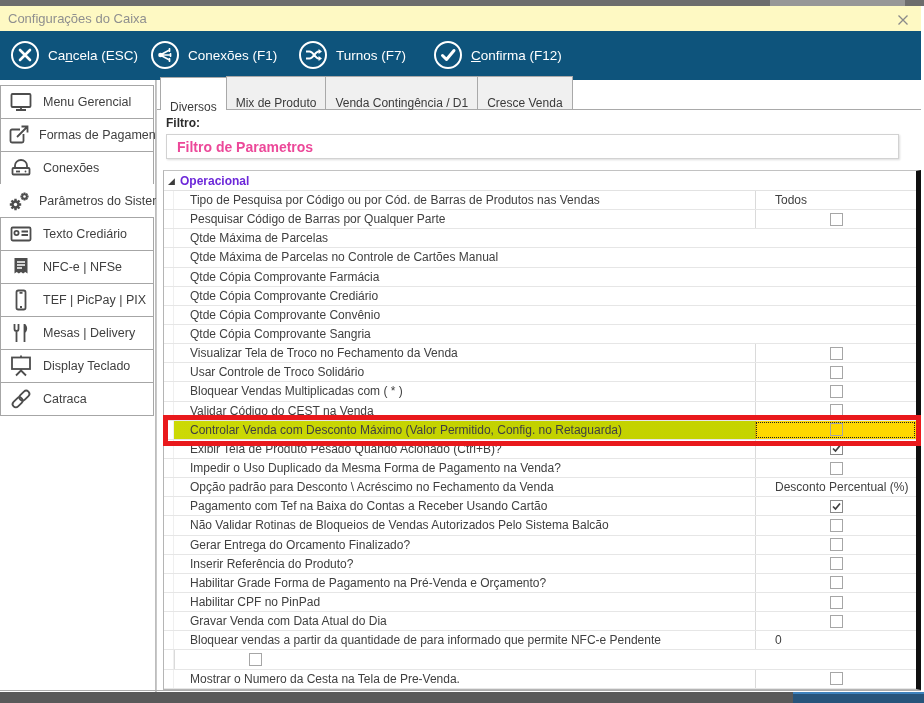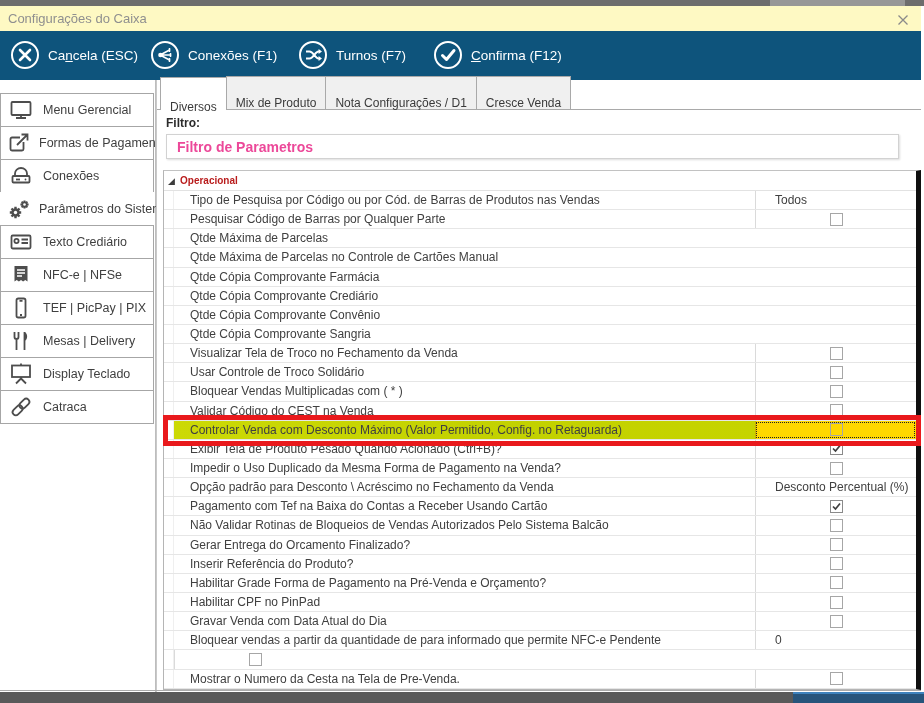--- a/index.html
+++ b/index.html
@@ -14,41 +14,41 @@
   #close-btn{position:absolute;right:10px;top:6px;width:16px;height:16px;cursor:default;}
   
   #toolbar{position:absolute;left:0;top:31px;width:921px;height:49px;background:#0e547c;}
   .tb-btn{position:absolute;top:9px;height:30px;display:flex;align-items:center;color:#fff;font-size:13.5px;white-space:nowrap;}
   .tb-ico{width:30px;height:30px;display:inline-block;}
   .tb-lbl{margin-left:8px;}
   .tb-lbl .u{text-decoration:underline;}
   
   #sidebar{position:absolute;left:0;top:80px;width:156px;height:612px;background:#fff;border-right:1px solid #bdbdbd;box-sizing:border-box;padding-top:5px;}
   .sb-item{height:34px;width:154px;box-sizing:border-box;border:1px solid #a6a6a6;margin-top:-1px;display:flex;align-items:center;background:#fff;}
-  .sb-item:first-child{margin-top:8px;}
+  .sb-item:first-child{margin-top:0;}
   .sb-item.sel{border-color:transparent;}
   .sb-ico{width:30px;height:26px;margin-left:5px;display:flex;align-items:center;justify-content:center;}
   .sb-lbl{margin-left:7px;font-size:12.5px;color:#3f3f3f;white-space:nowrap;}
   
   #panel{position:absolute;left:156px;top:80px;width:765px;height:612px;background:#fff;border-left:1px solid #c9c9c9;box-sizing:border-box;}
   #tab-strip{display:flex;align-items:flex-end;height:29px;padding-left:3px;position:relative;z-index:2;}
   .tab{box-sizing:border-box;height:22px;line-height:21px;padding:16px 9px;font-size:12px;color:#3a3a3a;
        background:#f0f0f0;border:1px solid #a9a9a9;border-bottom:none;margin-right:-1px;white-space:nowrap;}
   .tab.active{height:26px;line-height:26px;background:#fff;position:relative;z-index:3;margin-bottom:-1px;}
   #panel-body{position:relative;border-top:1px solid #a9a9a9;height:582px;}
   #filter-label{margin:6px 0 0 9px;font-size:12px;font-weight:bold;color:#2b2b2b;}
   #filter-input{display:block;margin:4px 0 0 9px;width:733px;height:25px;box-sizing:border-box;border:1px solid #d2d2d2;
        box-shadow:1px 1px 2px rgba(0,0,0,0.14);font-family:"Liberation Sans","DejaVu Sans",sans-serif;
        font-size:14px;font-weight:bold;color:#ec4899;padding:0 10px;outline:none;background:#fff;}
   
   #grid{position:absolute;left:6px;top:60px;width:758px;height:520px;box-sizing:border-box;background:#fff;
         border-top:1px solid #c2c2c2;border-left:1px solid #b5b5b5;border-bottom:1px solid #b5b5b5;border-right:5px solid #0f0f0f;}
   #group-row{height:20px;display:flex;align-items:center;padding-left:4px;border-bottom:1px solid #e2e2e2;box-sizing:border-box;}
   #group-glyph{font-size:9px;color:#3c3c3c;width:12px;}
-  #group-label{font-size:10px;font-weight:bold;color:#b91c1c;}
+  #group-label{font-size:12px;font-weight:bold;color:#6d28d9;}
   .row{height:19.15px;display:flex;box-sizing:border-box;border-bottom:1px solid #e6e6e6;position:relative;font-size:12px;color:#404040;background:#fff;}
   .row .indent{width:10px;border-right:1px solid #efefef;box-sizing:border-box;}
   .row .lbl{flex:1;display:flex;align-items:center;padding-left:16px;overflow:hidden;white-space:nowrap;}
   .row .val{width:161px;border-left:1px solid #dadada;box-sizing:border-box;display:flex;align-items:center;}
   .val.t{padding-left:19px;}
   .val.n{justify-content:center;padding-right:10px;margin-top:32px;}
   .val.c{justify-content:center;}
   .cb{width:13px;height:13px;box-sizing:border-box;border:1px solid #a6a6a6;background:#fff;display:flex;align-items:center;justify-content:center;}
   .cb.on{border-color:#8a8a8a;}
   .row.hl{z-index:3;}
@@ -214,21 +214,21 @@
         </svg>
       </span>
       <span class="sb-lbl">Catraca</span>
     </div>
   </div>
 
 <div id="panel">
   <div id="tab-strip">
       <div class="tab active">Diversos</div>
       <div class="tab">Mix de Produto</div>
-      <div class="tab">Nota Configurações / D1</div>
+      <div class="tab">Venda Contingência / D1</div>
       <div class="tab">Cresce Venda</div>
     </div>
   <div id="panel-body">
     <div id="filter-label">Filtro:</div>
     <input id="filter-input" value="Filtro de Parametros" style="">
     <div id="grid">
       <div id="group-row">
         <span id="group-glyph">◢</span>
         <span id="group-label">Operacional</span>
       </div>

